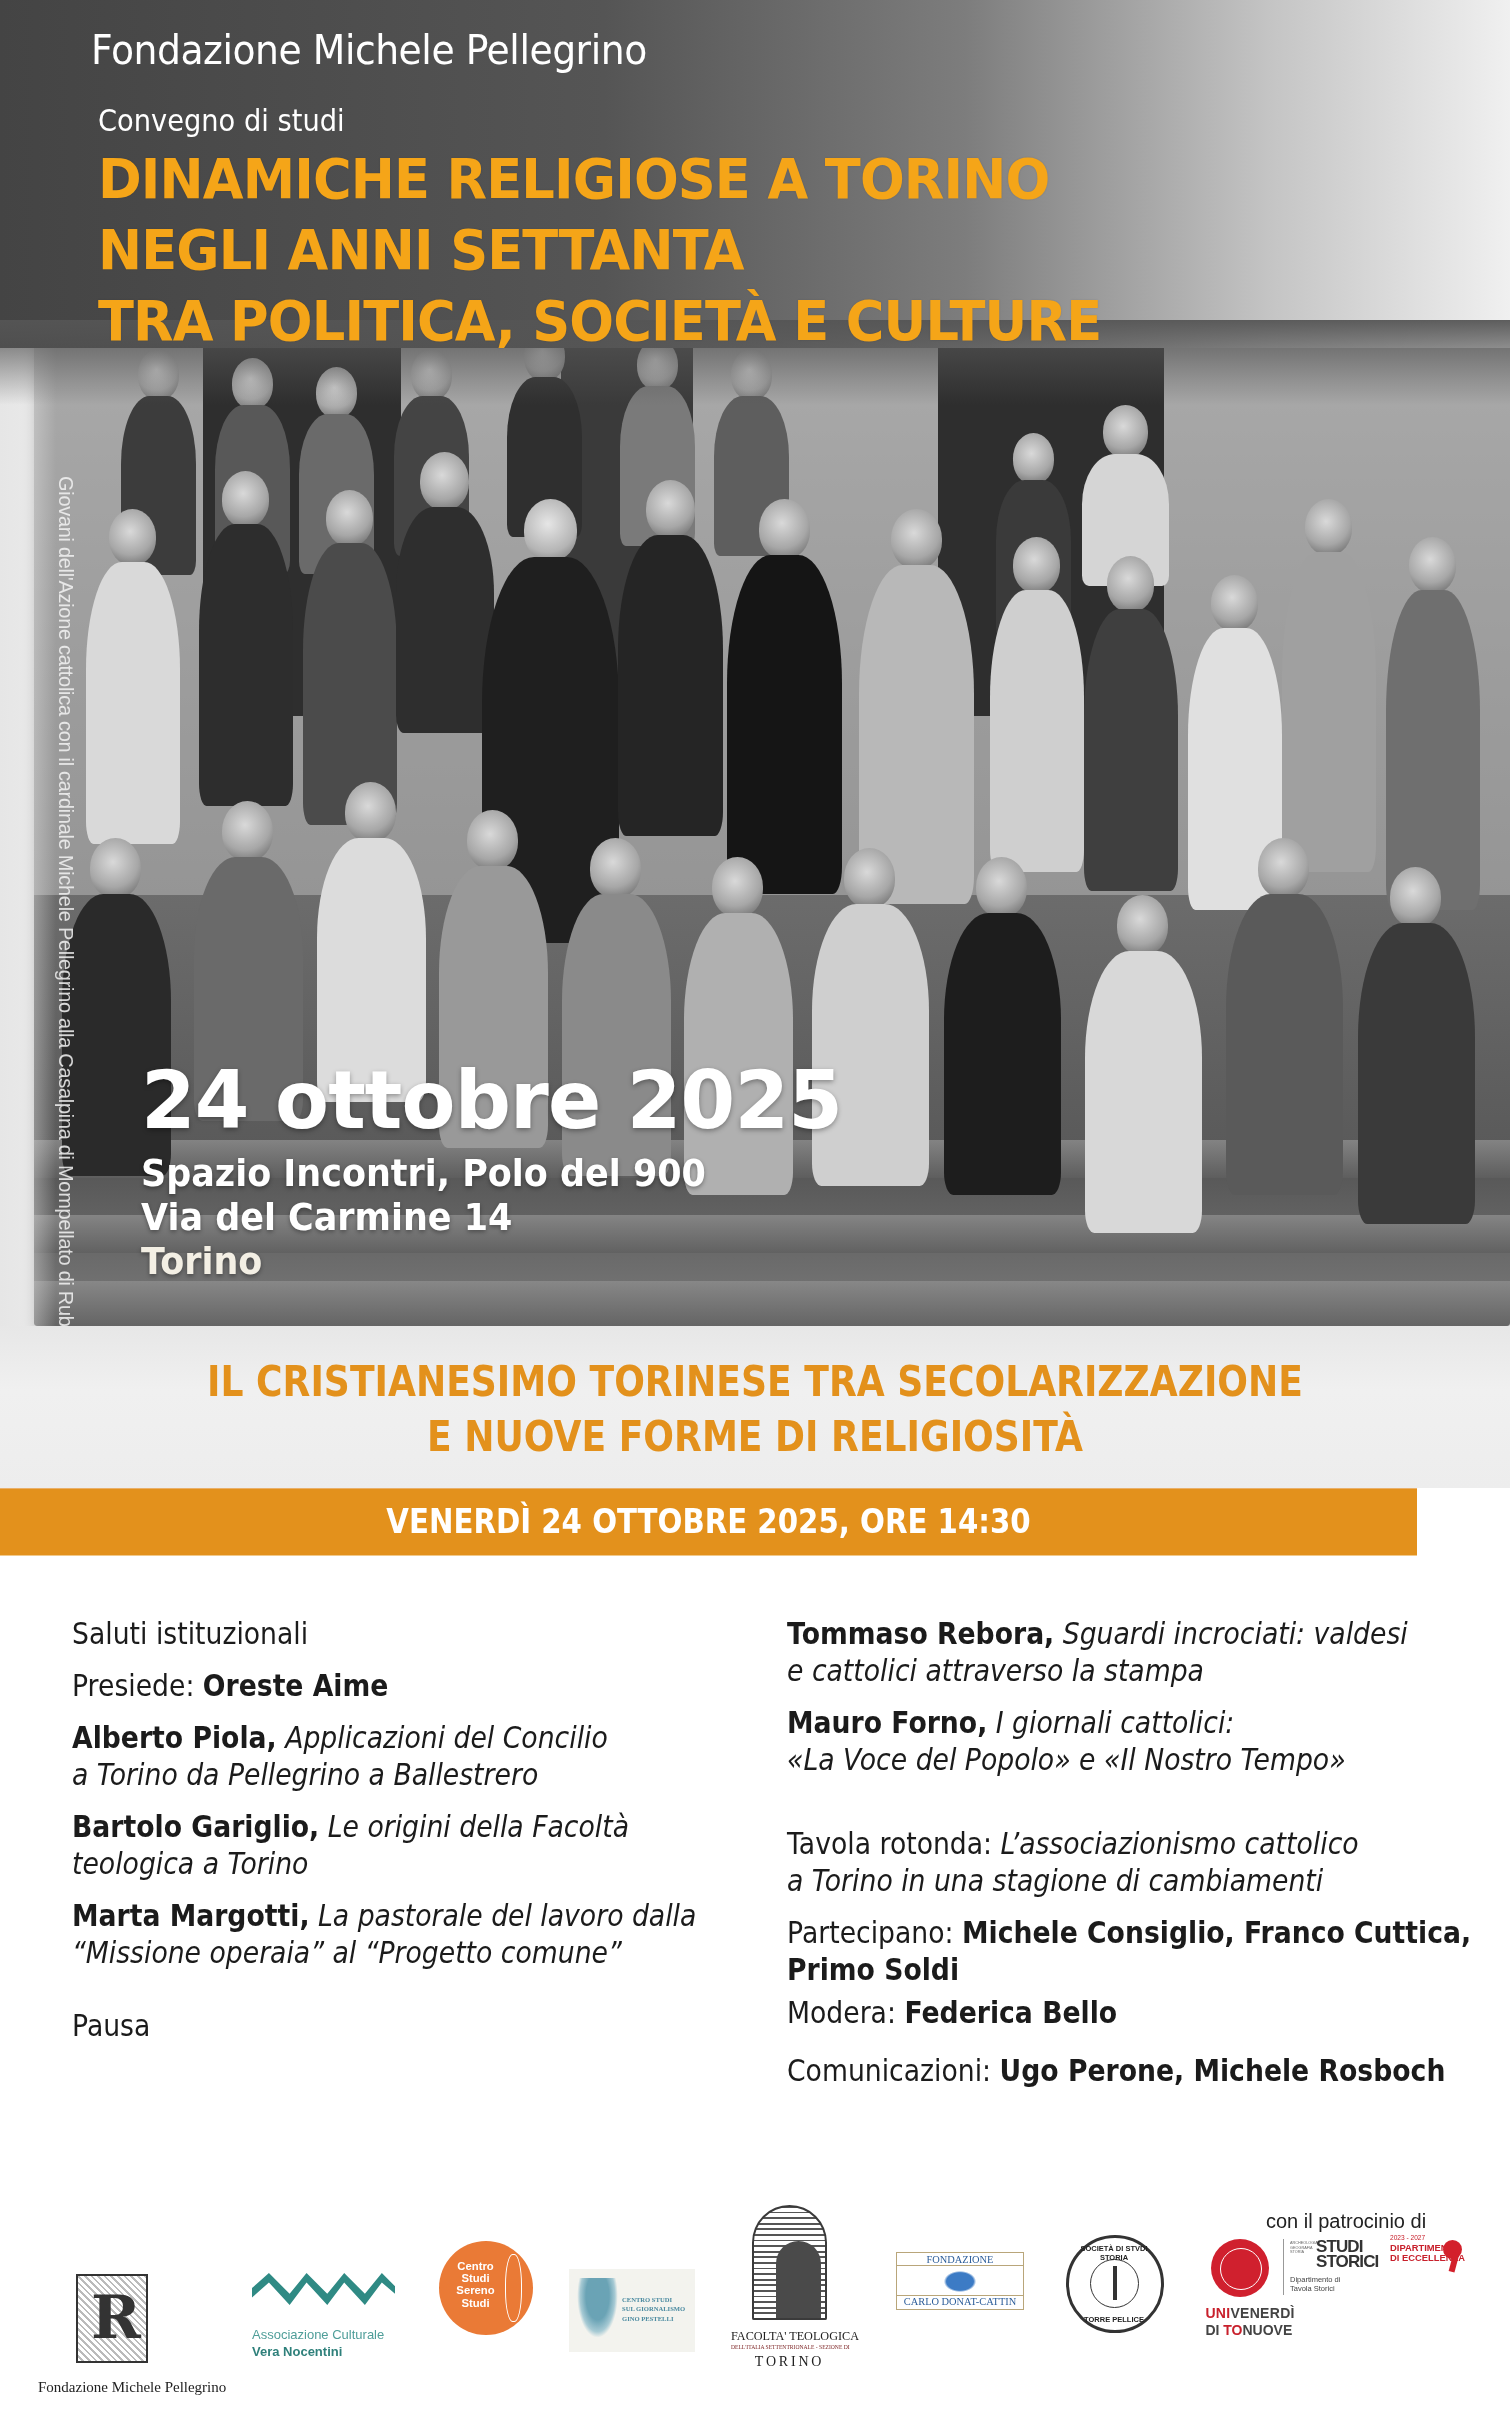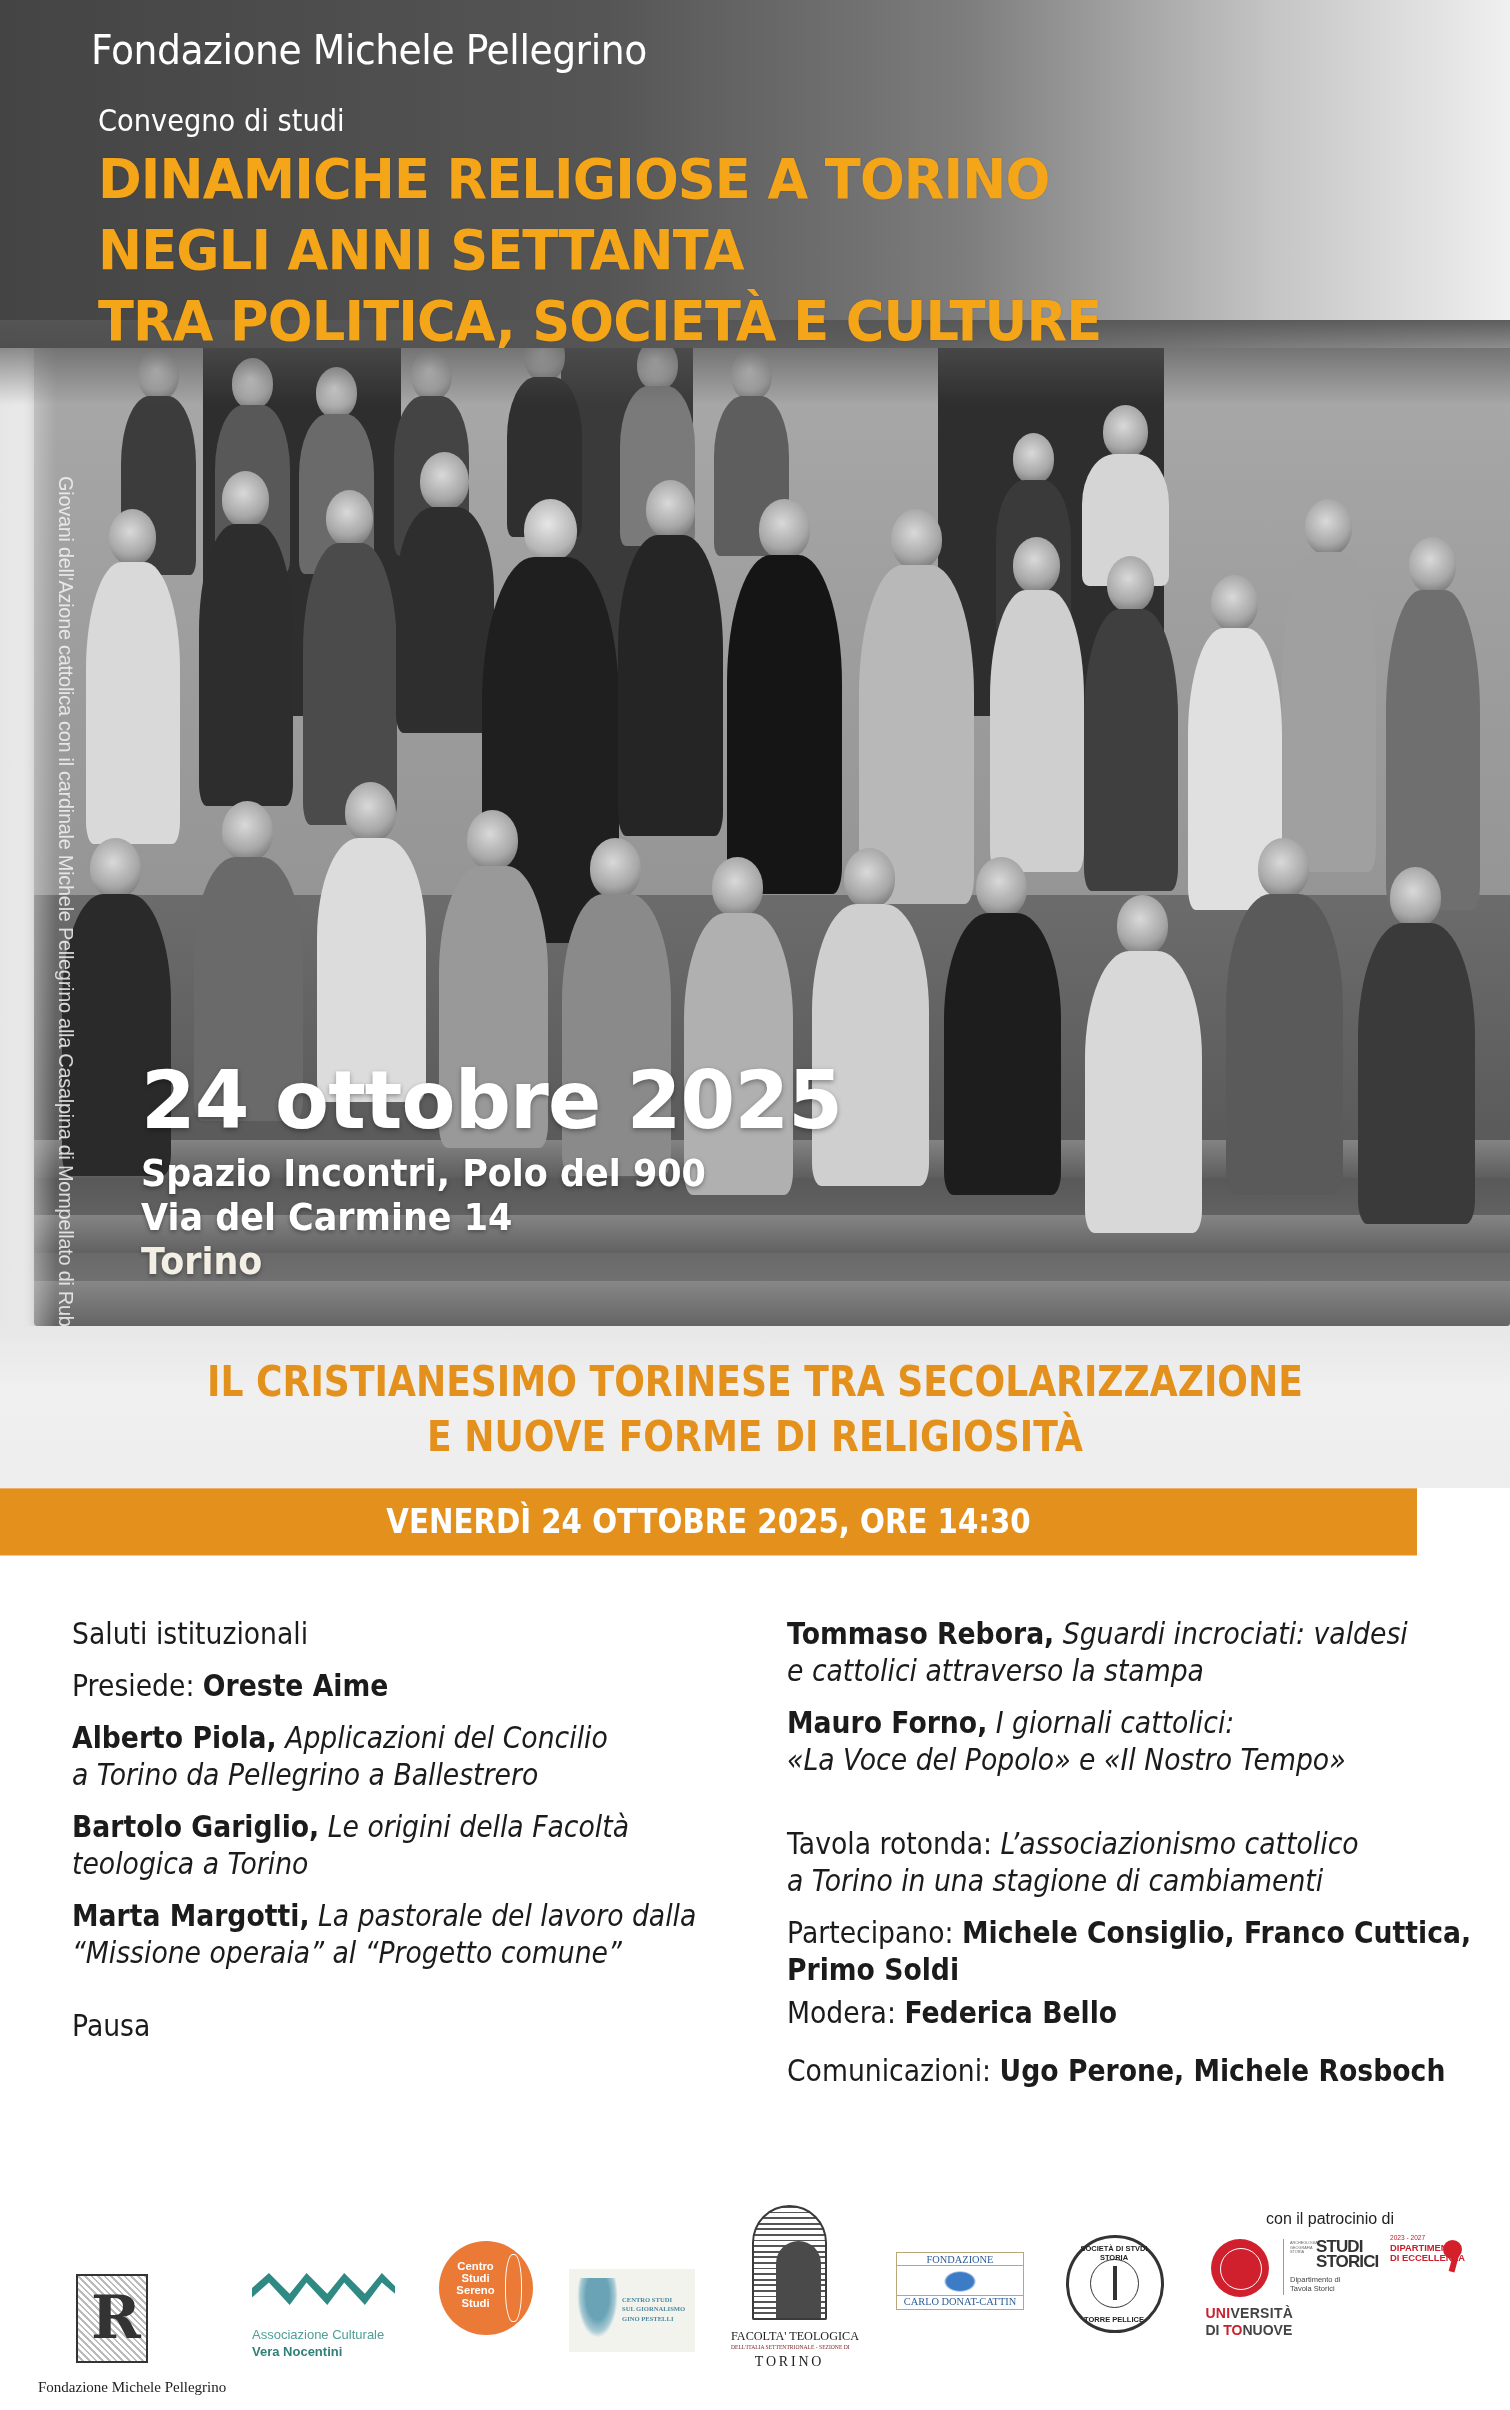--- a/index.html
+++ b/index.html
@@ -65,21 +65,21 @@
   .program.right { left: 787px; width: 697px; }
   .program .item { margin-bottom: 15px; transform: scaleX(0.86); transform-origin: left; width: 116%; }
   .program b { font-weight: bold; }
   .program i { font-style: italic; }
   .gap-lg { height: 32px; }
   .gap-md { height: 21px; }
 
   
   .logos { position: absolute; left: 0; top: 2194px; width: 1510px; height: 217px; }
   .logo { position: absolute; }
-  .patrocinio-label { position: absolute; left: 1266px; top: 2210px; font-size: 16px; color: #222; font-family: "Liberation Sans", sans-serif; }
+  .patrocinio-label { position: absolute; left: 1266px; top: 2210px; font-size: 20px; color: #222; font-family: "Liberation Sans", sans-serif; }
 
   .lg-pellegrino .frame { position: absolute; left: 38px; top: 42px; width: 72px; height: 89px; border: 2.8px solid #333; background: repeating-linear-gradient(45deg,#fff 0 2.8px,#bbb 2.8px 4.7px); }
   .lg-pellegrino .frame::after { content:"R"; position:absolute; left:13px; top:5.6px; font-family:"DejaVu Serif",serif; font-size:60px; color:#333; font-weight:bold; }
   .lg-pellegrino .name { position: absolute; left: 0; top: 147px; width: 169px; font-family: "Liberation Serif", serif; font-size: 15px; color: #222; white-space: nowrap; }
 
   .lg-nocentini .wave { position: absolute; left: 0; top: 19px; }
   .lg-nocentini .t1 { position: absolute; left: 0; top: 75px; font-size: 13px; color: #4f9e99; white-space: nowrap; }
   .lg-nocentini .t2 { position: absolute; left: 0; top: 92px; font-size: 13px; color: #2f807b; font-weight: bold; white-space: nowrap; }
 
   .lg-sereno .circle { position: absolute; left: 0; top: 0; width: 94px; height: 94px; border-radius: 50%; background: #ea7a36; }
@@ -413,21 +413,21 @@
     <div class="seal">
       <div class="inner"></div>
       <div class="candle"></div>
       <div class="ring-text">SOCIETÀ DI STVDI STORIA</div>
       <div class="ring-text2">TORRE PELLICE</div>
     </div>
   </div>
 
   <div class="logo lg-unito" style="left:1211px;top:45px;">
     <div class="seal"></div>
-    <div class="t1"><span class="red">UNI</span><span>VERSITÀ</span></div>
+    <div class="t1"><span class="red">UNI</span><span>VENERDÌ</span></div>
     <div class="t2"><span>DI </span><span class="red">TO</span><span>NUOVE</span></div>
     <div class="divider"></div>
     <div class="dss">
       <div class="small">ARCHEOLOGIA GEOGRAFIA STORIA</div>
       <div class="studi">
           <div>STUDI</div>
           <div>STORICI</div>
         </div>
       <div class="dept">
           <div>Dipartimento di</div>

